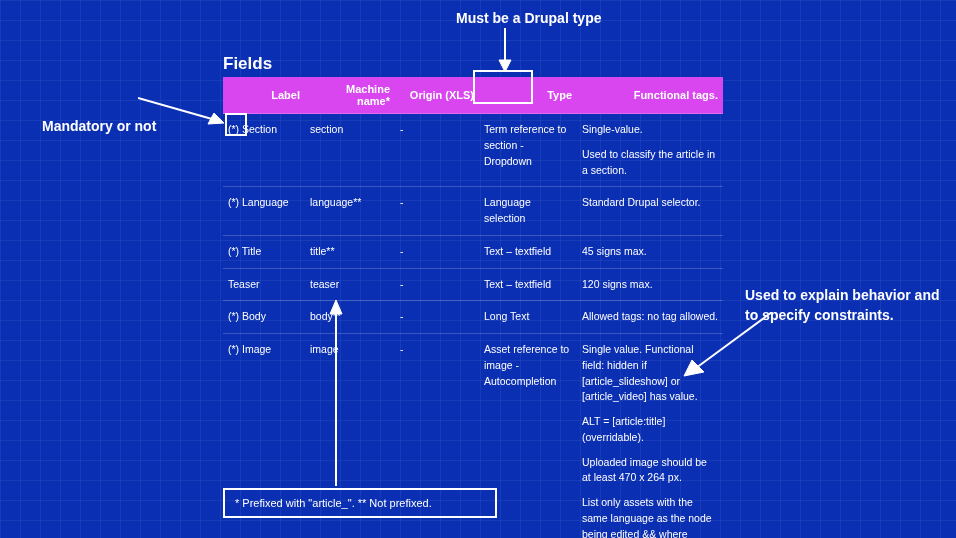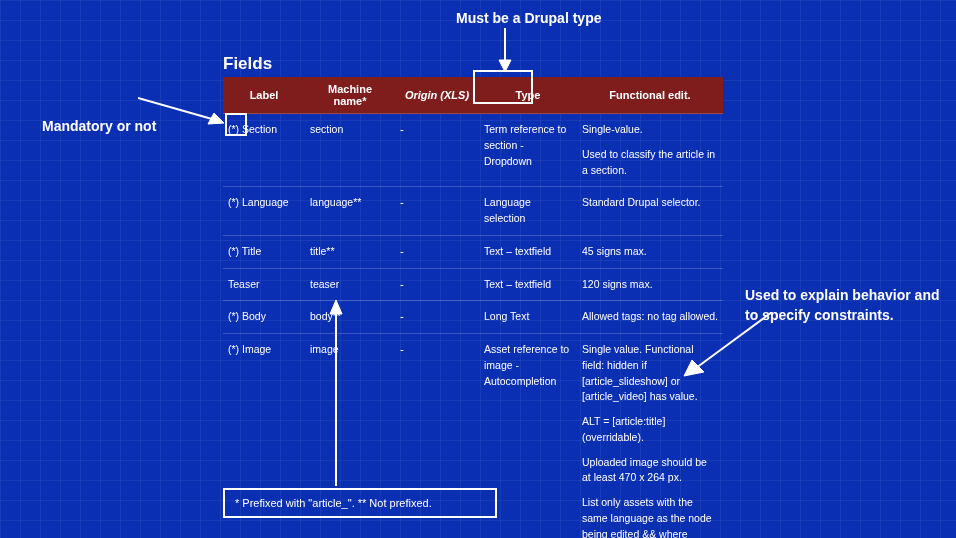--- a/index.html
+++ b/index.html
@@ -6,25 +6,25 @@
 
   
   body{background-image:linear-gradient(rgba(255,255,255,0.06) 1px,transparent 1px),linear-gradient(90deg,rgba(255,255,255,0.06) 1px,transparent 1px);background-size:20px 20px;overflow:hidden;}
 
   .wrap{position:relative;width:956px;height:538px;}
 
   .panel{position:absolute;left:223px;top:51px;width:500px;}
   .panel-title{position:absolute;left:223px;top:54px;font-size:17px;font-weight:bold;}
 
   table{border-collapse:collapse;width:500px;margin-top:26px;}
-  th{background:#7f1d1d;text-align:center;font-weight:bold;padding:6px 5px;font-size:11px;}
+  th{background:#d946ef;text-align:right;font-weight:bold;padding:6px 5px;font-size:11px;}
   td{border-top:1px solid rgba(255,255,255,0.2);vertical-align:top;padding:8px 5px;font-size:10.5px;line-height:1.5;}
   th.c1,td.c1{width:72px;}
   th.c2,td.c2{width:80px;margin-left:44px;}
-  th.c3,td.c3{width:74px;font-style:italic;}
+  th.c3,td.c3{width:74px;}
   th.c4,td.c4{width:88px;}
   th.c5,td.c5{}
   .spec-block{margin-bottom:9px;}
   .spec-block:last-child{margin-bottom:0;}
 
   .foot{position:absolute;left:223px;top:488px;width:250px;border:2px solid #fff;padding:7px 10px;font-size:11px;}
 
   
   .box{position:absolute;border:2px solid #fff;}
   .box-mand{left:225px;top:113px;width:18px;height:19px;}
@@ -47,21 +47,21 @@
   <div class="panel-title">Fields</div>
 
   <div class="panel">
     <table>
       <thead>
         <tr>
           <th class="c1">Label</th>
           <th class="c2">Machine name*</th>
           <th class="c3">Origin (XLS)</th>
           <th class="c4">Type</th>
-          <th class="c5">Functional edit.</th>
+          <th class="c5">Functional tags.</th>
         </tr>
       </thead>
       <tbody id="tbody">
           <tr>
             <td class="c1">(*) Section</td>
             <td class="c2">section</td>
             <td class="c3">-</td>
             <td class="c4">Term reference to section - Dropdown</td>
             <td class="c5">
               <div class="spec-block">Single-value.</div>

